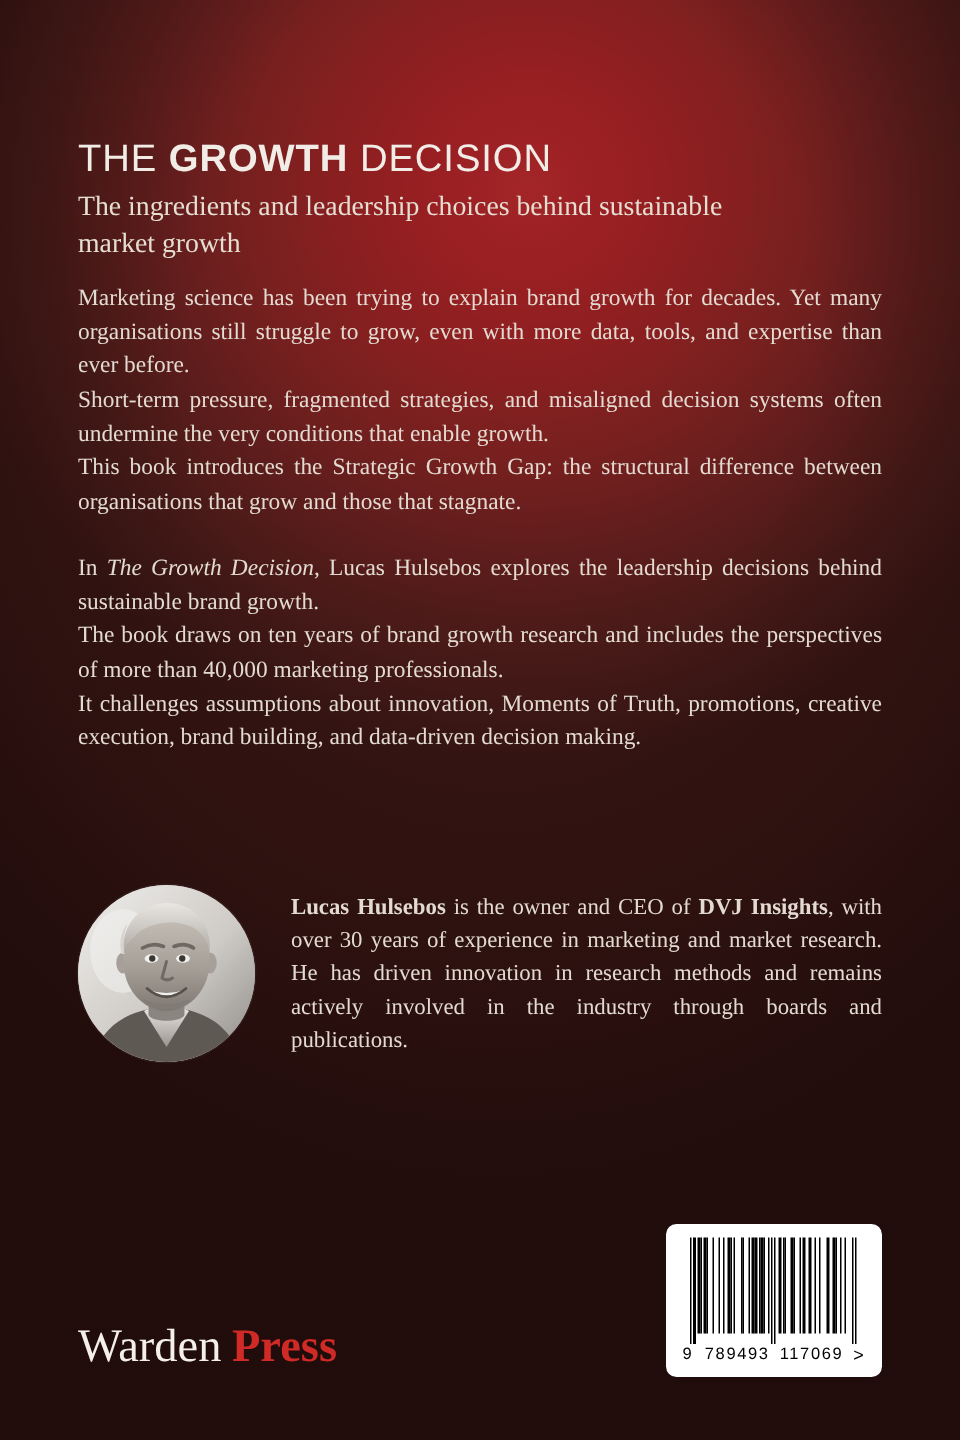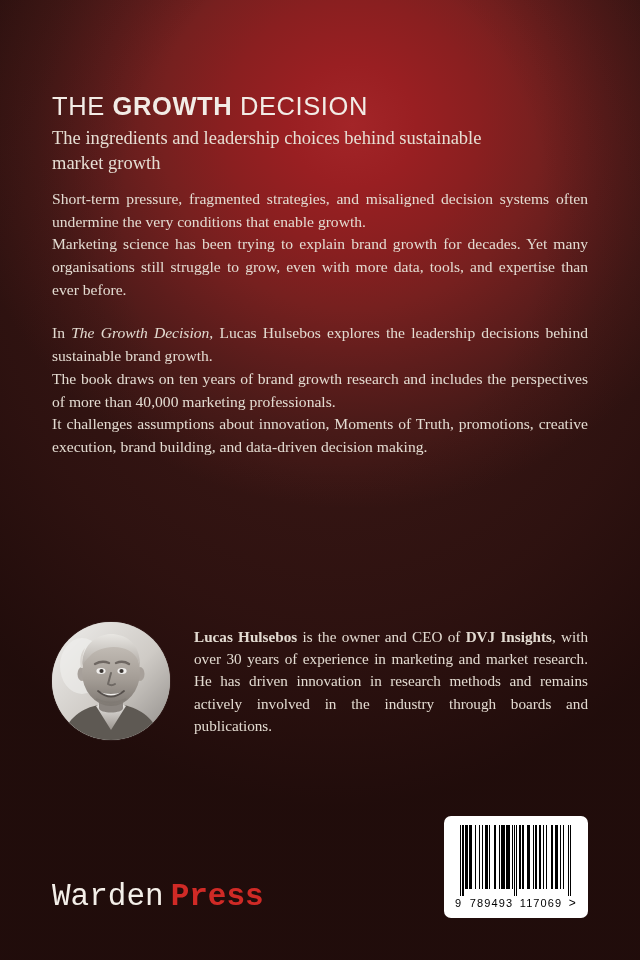--- a/index.html
+++ b/index.html
@@ -96,21 +96,21 @@
   }
   .body-copy p { margin: 0; }
   .body-copy p.gap { margin-top: 21px; }
   .body-copy em { font-style: italic; }
 
   
   .bio {
     position: absolute;
     left: 52px;
     right: 52px;
-    top: 622px;
+    top: 590px;
     display: flex;
     align-items: flex-start;
     gap: 24px;
   }
 
   .avatar {
     flex: 0 0 auto;
     width: 118px;
     height: 118px;
     border-radius: 50%;
@@ -129,21 +129,21 @@
     text-justify: inter-word;
     padding-top: 4px;
   }
   .bio-text strong { font-weight: 700; }
 
   
   .publisher {
     position: absolute;
     left: 52px;
     bottom: 48px;
-    font-family: Liberation Mono, monospace;
+    font-family: Liberation Serif, serif;
     font-size: 31px;
     line-height: 1;
     white-space: nowrap;
   }
   .publisher .name { color: #f4efe9; font-weight: 400; }
   .publisher .press { color: #d02a26; font-weight: 700; margin-left: 7px; }
 
   
   .barcode-card {
     position: absolute;
@@ -193,22 +193,23 @@
 
   <div id="content">
 
     <div class="title-block">
       <h1 class="main-title"><span>THE </span><span class="bold">GROWTH</span><span> DECISION</span></h1>
       <p class="subtitle">The ingredients and leadership choices behind sustainable market growth</p>
     </div>
 
     <div class="body-copy">
 
+      <p>Marketing science has been trying to explain brand growth for decades. Yet many organisations still struggle to grow, even with more data, tools, and expertise than ever before.</p>
       <p>Short-term pressure, fragmented strategies, and misaligned decision systems often undermine the very conditions that enable growth.</p>
-      <p>Marketing science has been trying to explain brand growth for decades. Yet many organisations still struggle to grow, even with more data, tools, and expertise than ever before.</p>
+      <p>This book introduces the Strategic Growth Gap: the structural difference between organisations that grow and those that stagnate.</p>
 
       <p class="gap"><span>In </span><em>The Growth Decision</em><span>, Lucas Hulsebos explores the leadership decisions behind sustainable brand growth.</span></p>
       <p>The book draws on ten years of brand growth research and includes the perspectives of more than 40,000 marketing professionals.</p>
       <p>It challenges assumptions about innovation, Moments of Truth, promotions, creative execution, brand building, and data-driven decision making.</p>
 
     </div>
 
     <div class="bio">
 
       <div class="avatar">

